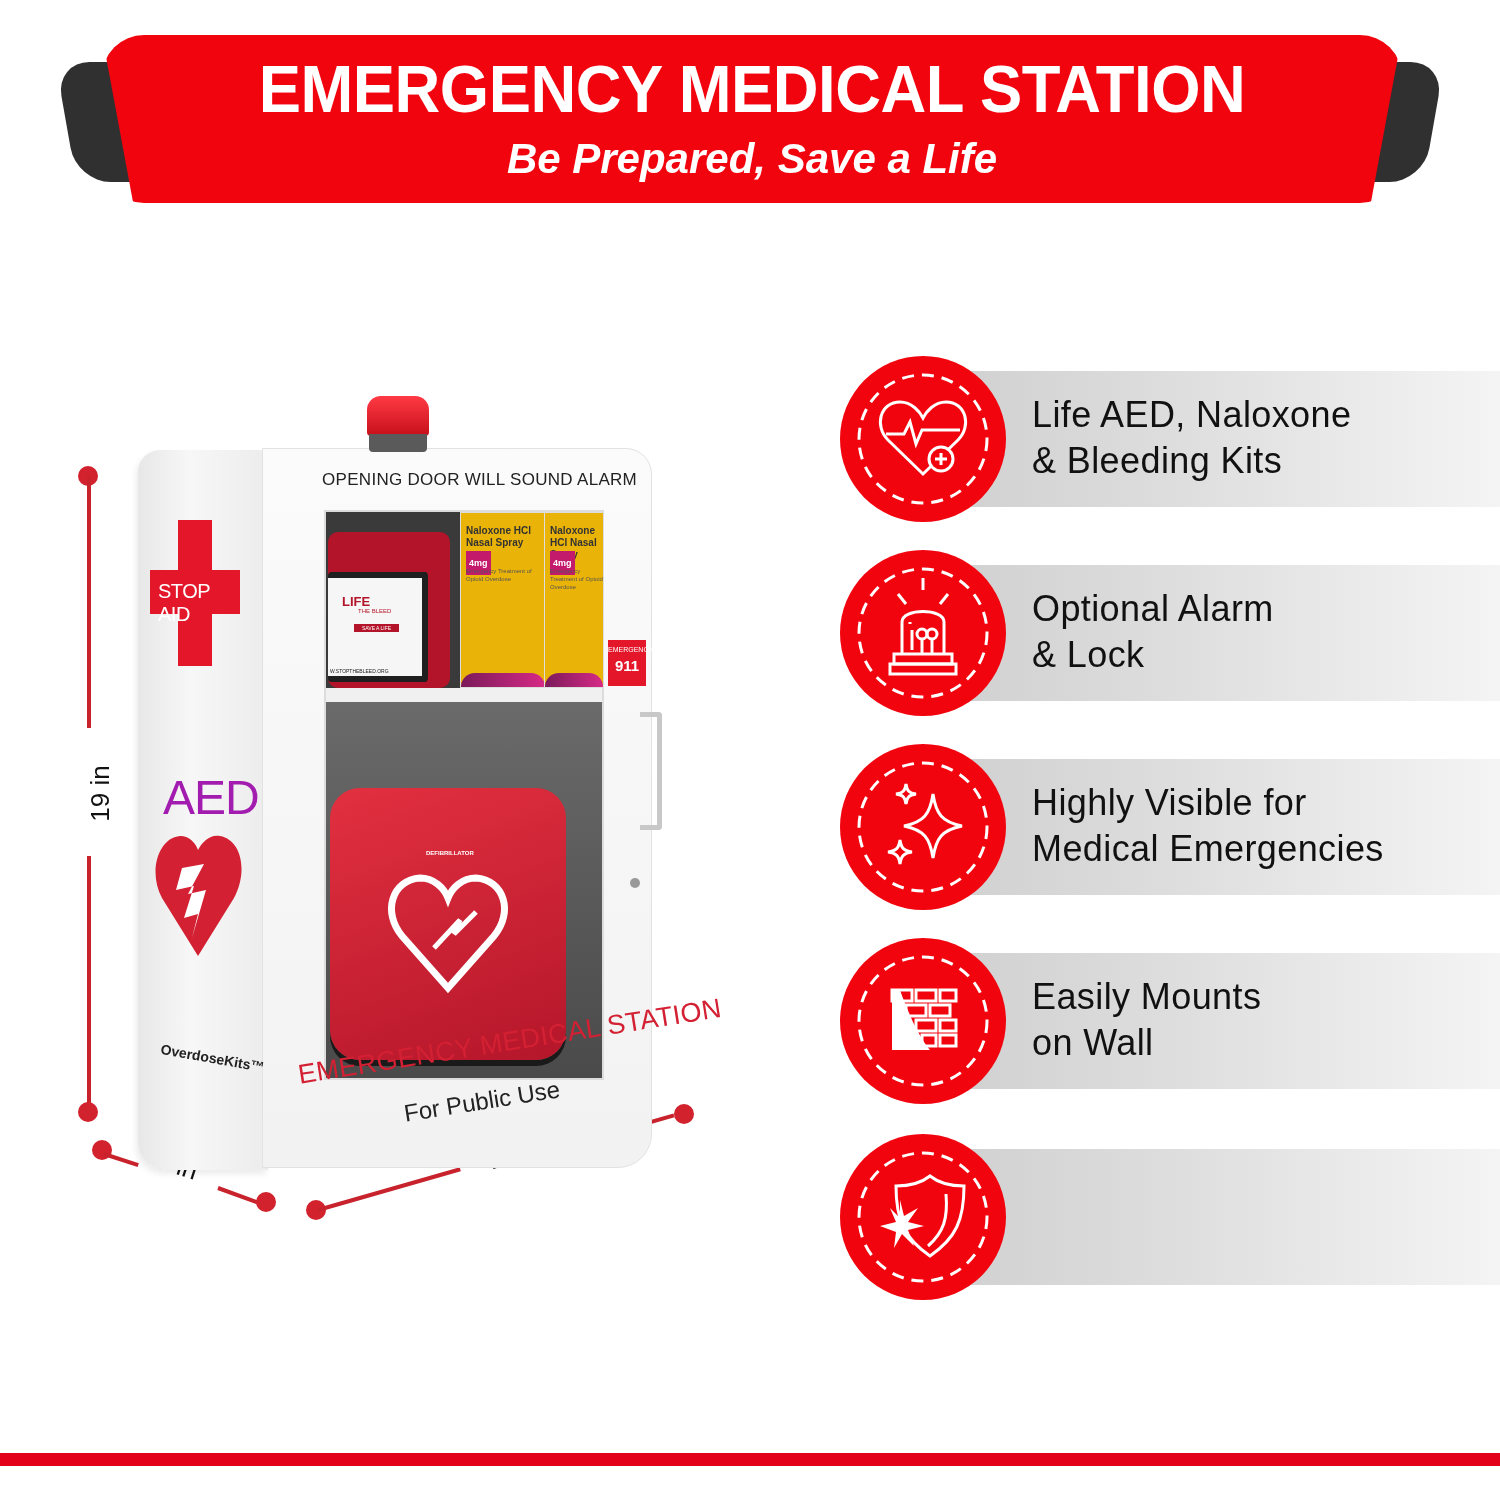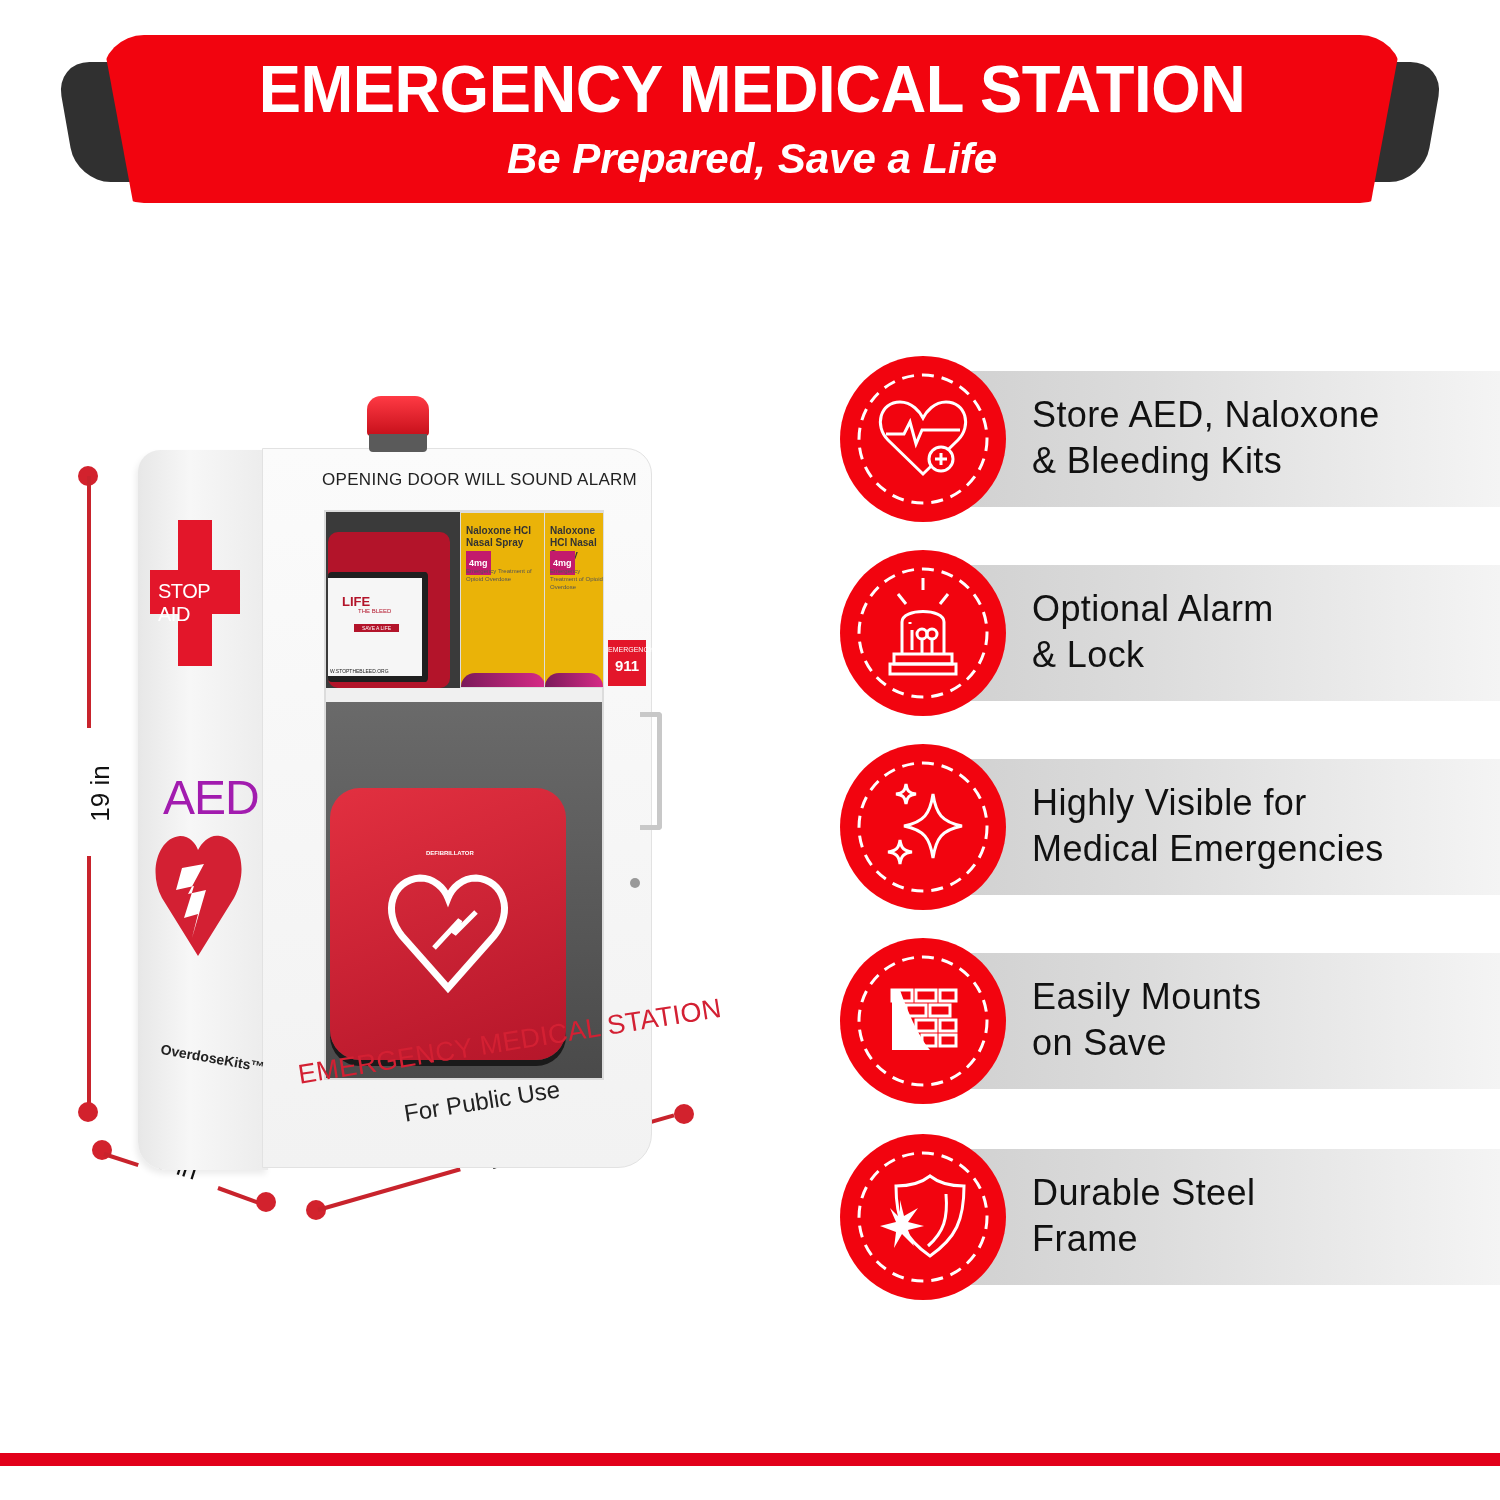--- a/index.html
+++ b/index.html
@@ -197,21 +197,21 @@
     <div class="badge">
       <svg width="166" height="166" viewBox="0 0 166 166">
         <circle cx="83" cy="83" r="64" fill="none" stroke="#fff" stroke-width="3" stroke-dasharray="12 8"></circle>
         <path d="M83 118 L48 84 C34 70 40 46 60 46 C72 46 80 56 83 62 C86 56 94 46 106 46 C126 46 132 70 118 84 Z" fill="none" stroke="#fff" stroke-width="3"></path>
         <path d="M46 78 L64 78 L70 66 L76 88 L82 74 L120 74" fill="none" stroke="#fff" stroke-width="3"></path>
         <circle cx="101" cy="103" r="12" fill="#f2040f" stroke="#fff" stroke-width="3"></circle>
         <path d="M101 97 V109 M95 103 H107" stroke="#fff" stroke-width="3"></path>
       </svg>
     </div>
     <div class="text">
-      <div>Store AED, Naloxone</div>
+      <div>Life AED, Naloxone</div>
       <div>&amp; Bleeding Kits</div>
     </div>
   </div>
 
   <div class="feature" style="top:550px;">
     <div class="bar"></div>
     <div class="badge">
       <svg width="166" height="166" viewBox="0 0 166 166">
         <circle cx="83" cy="83" r="64" fill="none" stroke="#fff" stroke-width="3" stroke-dasharray="12 8"></circle>
         <path d="M83 28 V40 M58 44 L66 54 M108 44 L100 54" stroke="#fff" stroke-width="3"></path>
@@ -260,34 +260,30 @@
             <rect x="90" y="67" width="20" height="11"></rect>
           <rect x="76" y="82" width="20" height="11"></rect>
             <rect x="100" y="82" width="16" height="11"></rect>
           <rect x="82" y="97" width="14" height="11"></rect>
             <rect x="100" y="97" width="16" height="11"></rect>
         </g>
       </svg>
     </div>
     <div class="text">
       <div>Easily Mounts</div>
-      <div>on Save</div>
+      <div>on Wall</div>
     </div>
   </div>
 
   <div class="feature" style="top:1134px;">
     <div class="bar"></div>
     <div class="badge">
       <svg width="166" height="166" viewBox="0 0 166 166">
         <circle cx="83" cy="83" r="64" fill="none" stroke="#fff" stroke-width="3" stroke-dasharray="12 8"></circle>
         <path d="M90 42 C100 50 112 52 124 52 C124 86 116 104 90 122 C64 104 56 86 56 52 C68 52 80 50 90 42 Z" fill="none" stroke="#fff" stroke-width="3"></path>
         <path d="M106 60 C108 84 104 98 88 112" fill="none" stroke="#fff" stroke-width="3"></path>
         <path d="M60 66 L64 82 L78 74 L68 88 L84 92 L68 96 L74 112 L62 100 L54 114 L56 98 L40 92 L56 88 L50 74 L60 84 Z" fill="#fff"></path>
       </svg>
     </div>
-    <div class="text">
-      <div>Durable Steel</div>
-      <div>Frame</div>
-    </div>
   </div>
 </div>
 
 <div class="bottom-rule"></div>
 
 </body></html>

